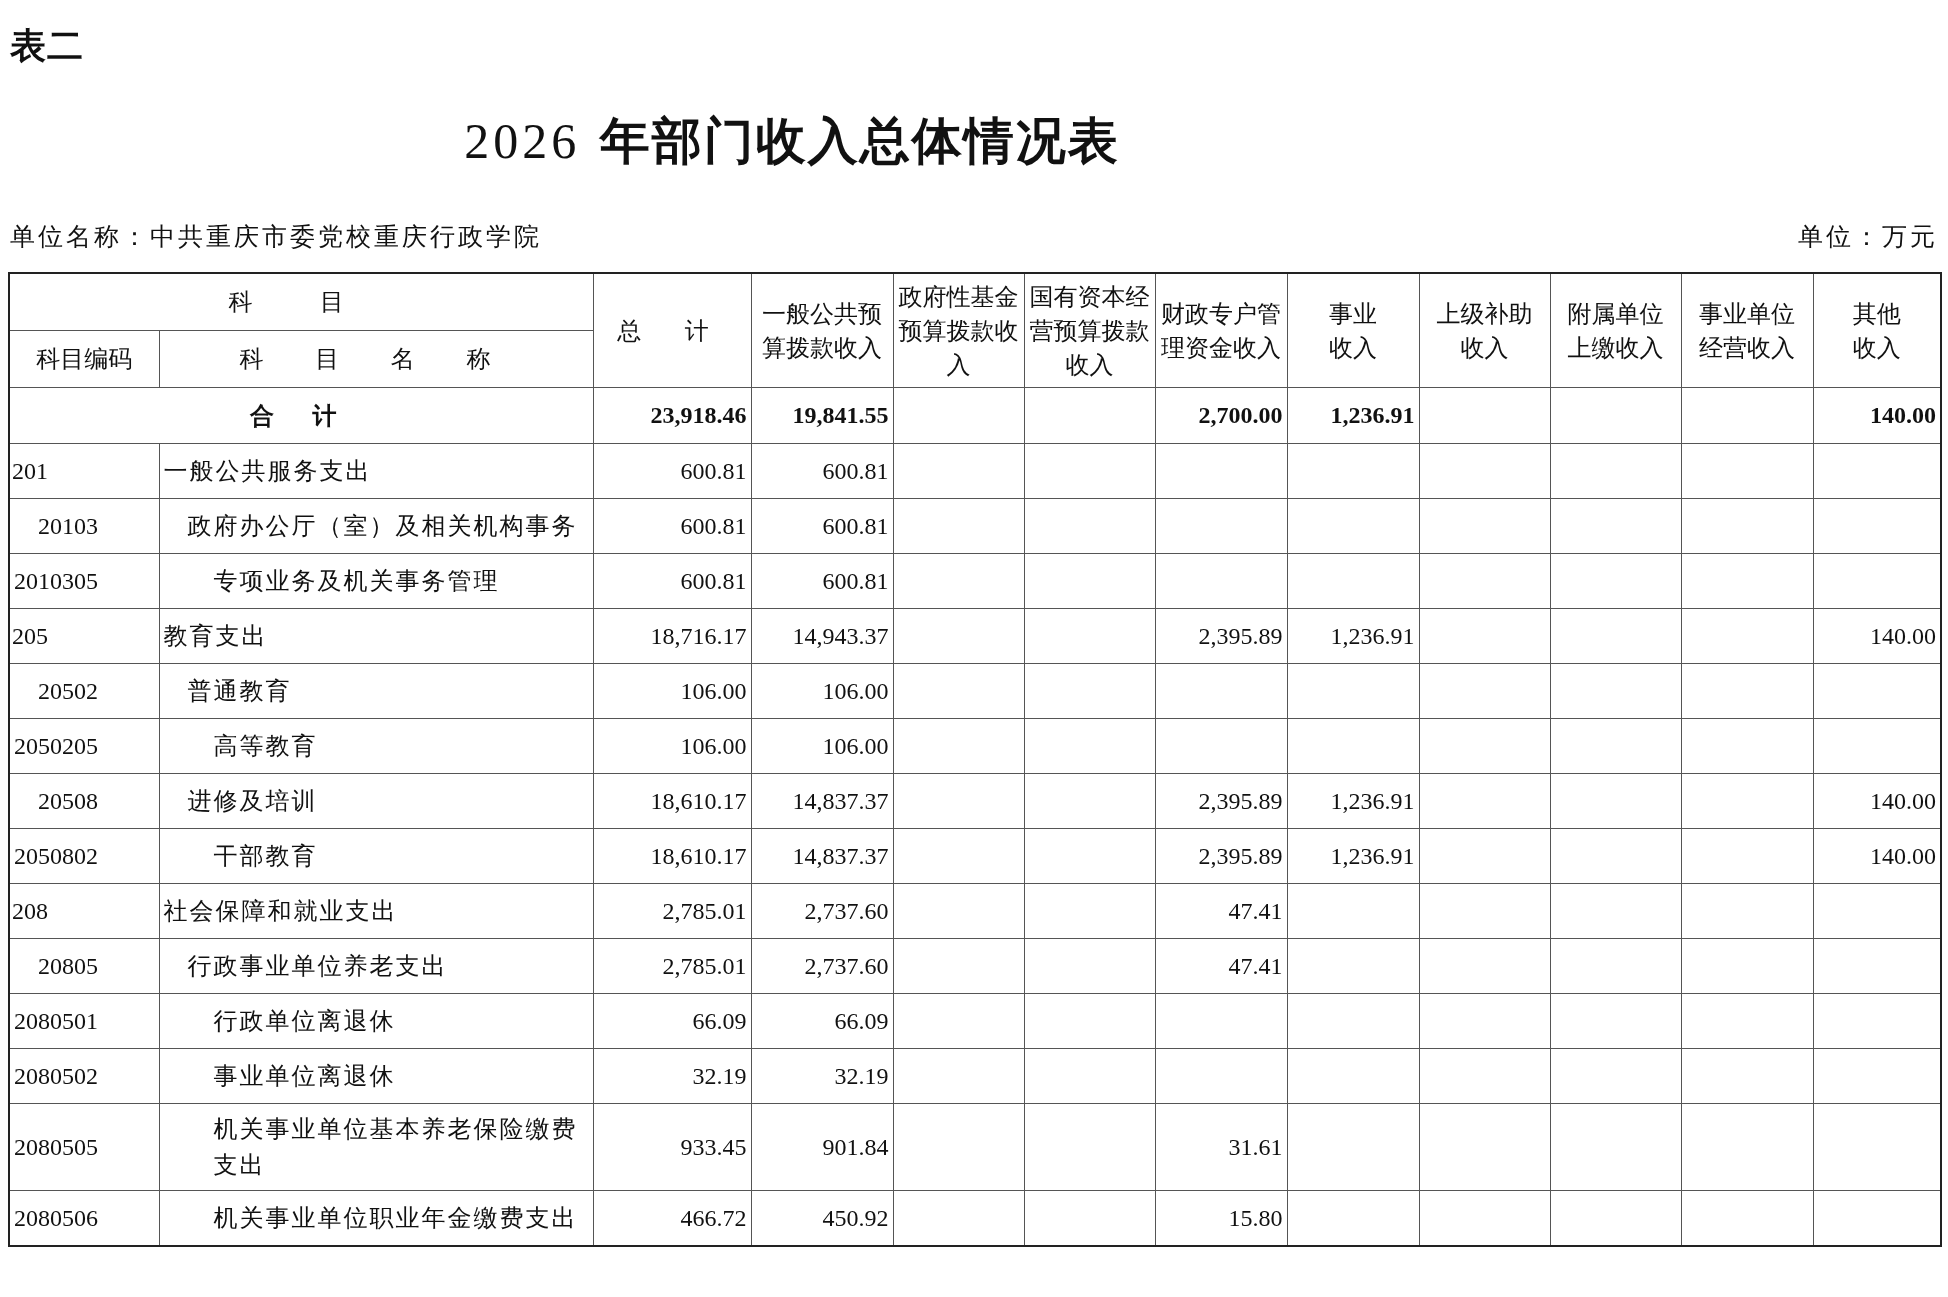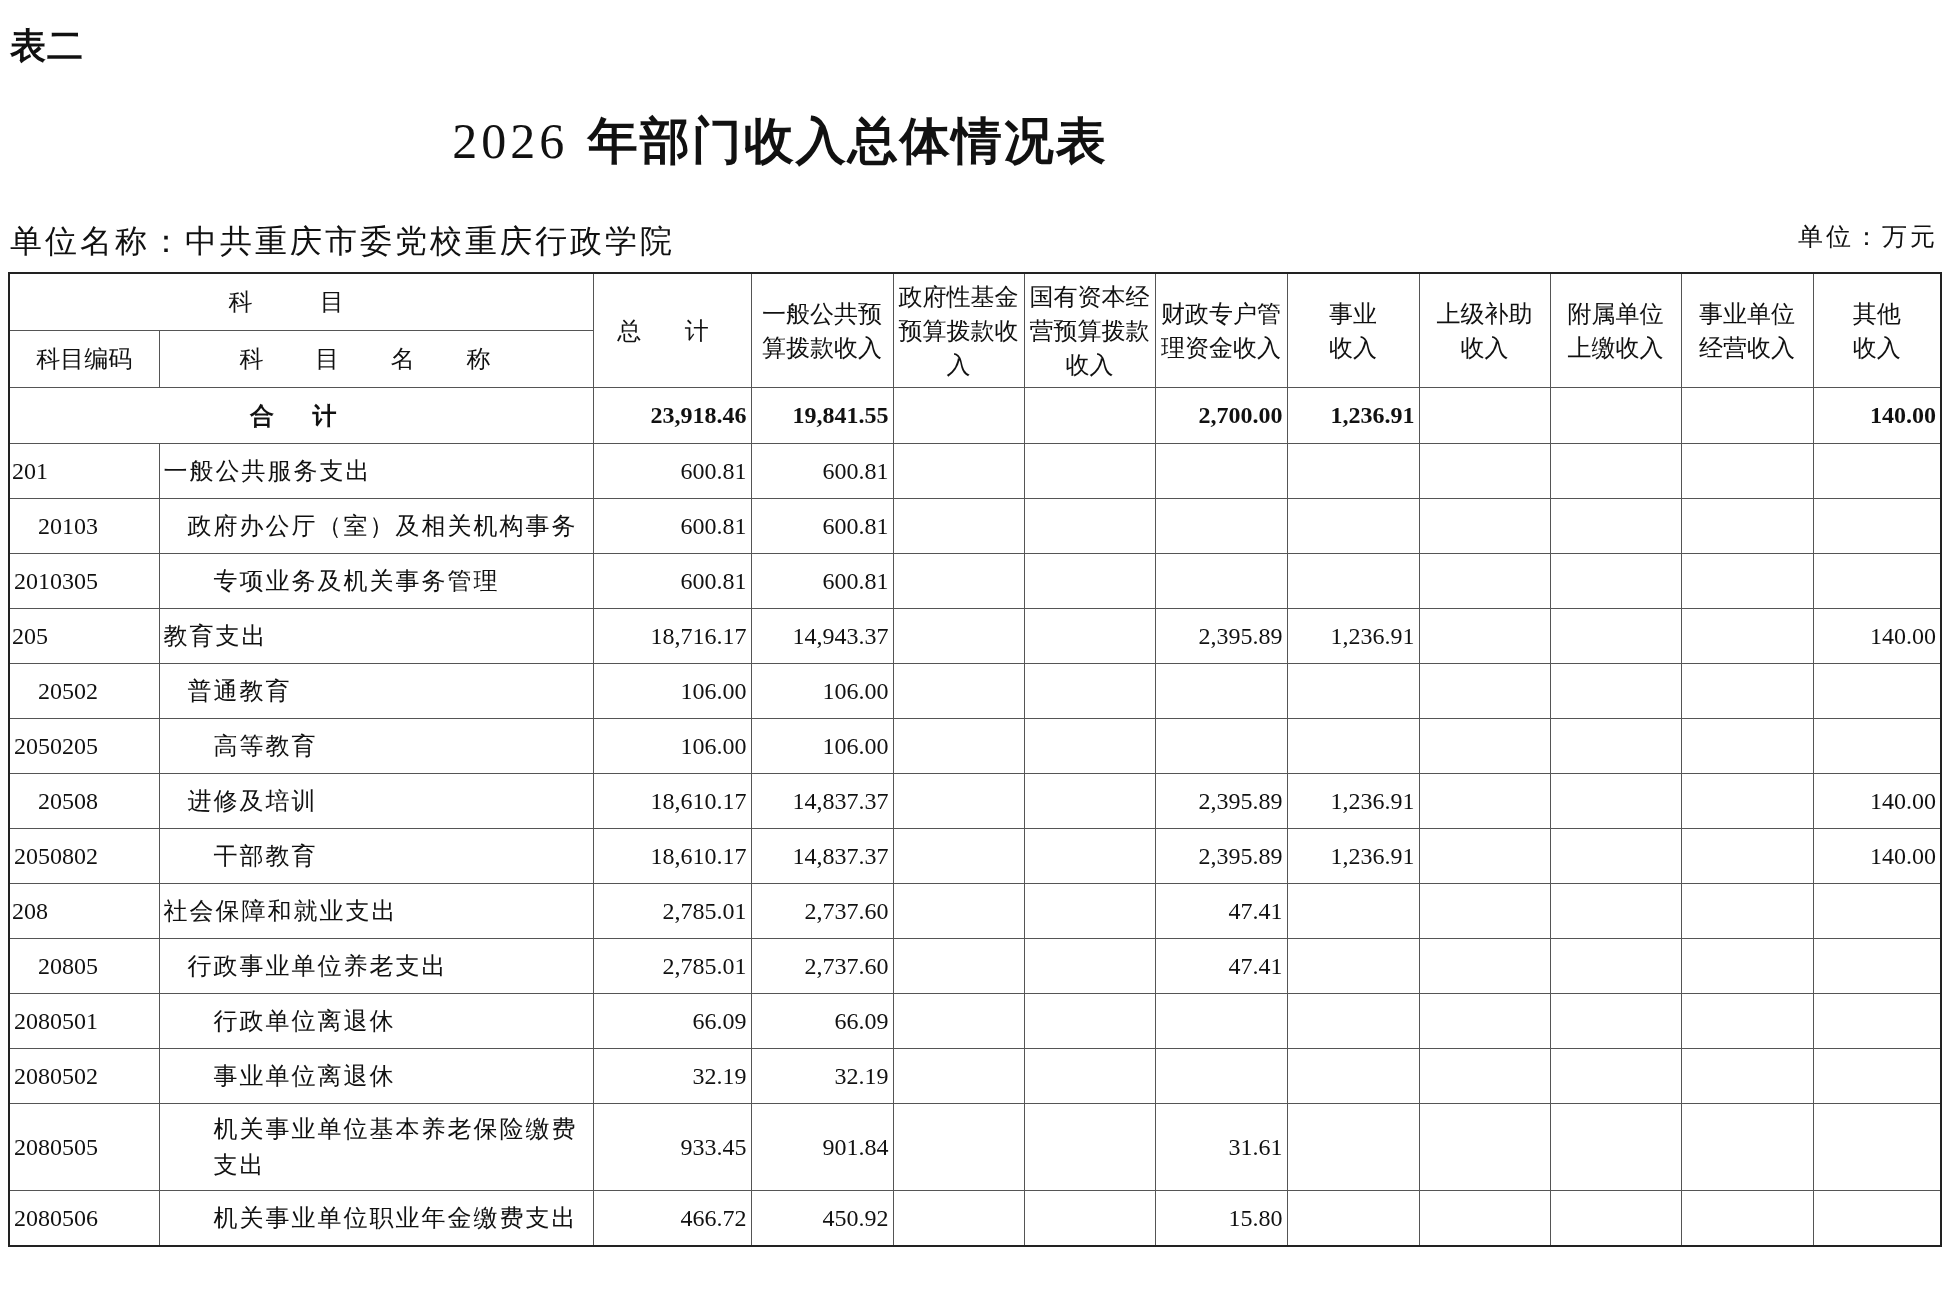--- a/index.html
+++ b/index.html
@@ -1,20 +1,20 @@
 <!DOCTYPE html>
 <html><head>
 <meta charset="utf-8">
 <style>
   html, body { margin: 0; padding: 0; background: #ffffff; }
   body { width: 1948px; height: 1297px; position: relative; overflow: hidden; color: #111; font-family: "DejaVu Serif", "Liberation Serif", serif; }
   .table-label { position: absolute; left: 10px; top: 22px; font-family: Liberation Mono, monospace; font-weight: bold; font-size: 36px; letter-spacing: 1px; }
-  .page-title { position: absolute; left: 0; width: 1560px; top: 108px; text-align: center; font-size: 50px; font-weight: bold; letter-spacing: 2px; }
+  .page-title { position: absolute; left: 12px; width: 1560px; top: 108px; text-align: center; font-size: 50px; font-weight: bold; letter-spacing: 2px; }
   .page-title .year { font-weight: normal; font-family: "Liberation Serif", serif; letter-spacing: 4px; }
-  .unit-name { position: absolute; left: 10px; top: 220px; font-size: 32px; letter-spacing: 3px; }
+  .unit-name { position: absolute; left: 10px; top: 220px; font-size: 25px; letter-spacing: 3px; }
   .unit-label { position: absolute; right: 10px; top: 220px; font-size: 25px; letter-spacing: 3px; }
   table.budget { position: absolute; left: 8px; top: 272px; width: 1932px; border-collapse: collapse; table-layout: fixed; border: 2.5px solid #222; }
   table.budget td, table.budget th { border: 1.5px solid #555; padding: 0 4px; font-size: 24px; overflow: hidden; white-space: nowrap; }
   table.budget th { font-family: "DejaVu Sans", "Liberation Sans", sans-serif; font-weight: normal; text-align: center; line-height: 34px; white-space: normal; }
   tr.head1 th { height: 56px; }
   tr.head2 th { height: 56px; }
   tr.total td { height: 55px; font-weight: bold; }
   tr.body td { height: 54px; }
   tr.tall td { height: 86px; }
   td.num { text-align: right; font-family: "Liberation Serif", "DejaVu Serif", serif; font-size: 26px; padding-right: 2px; }

